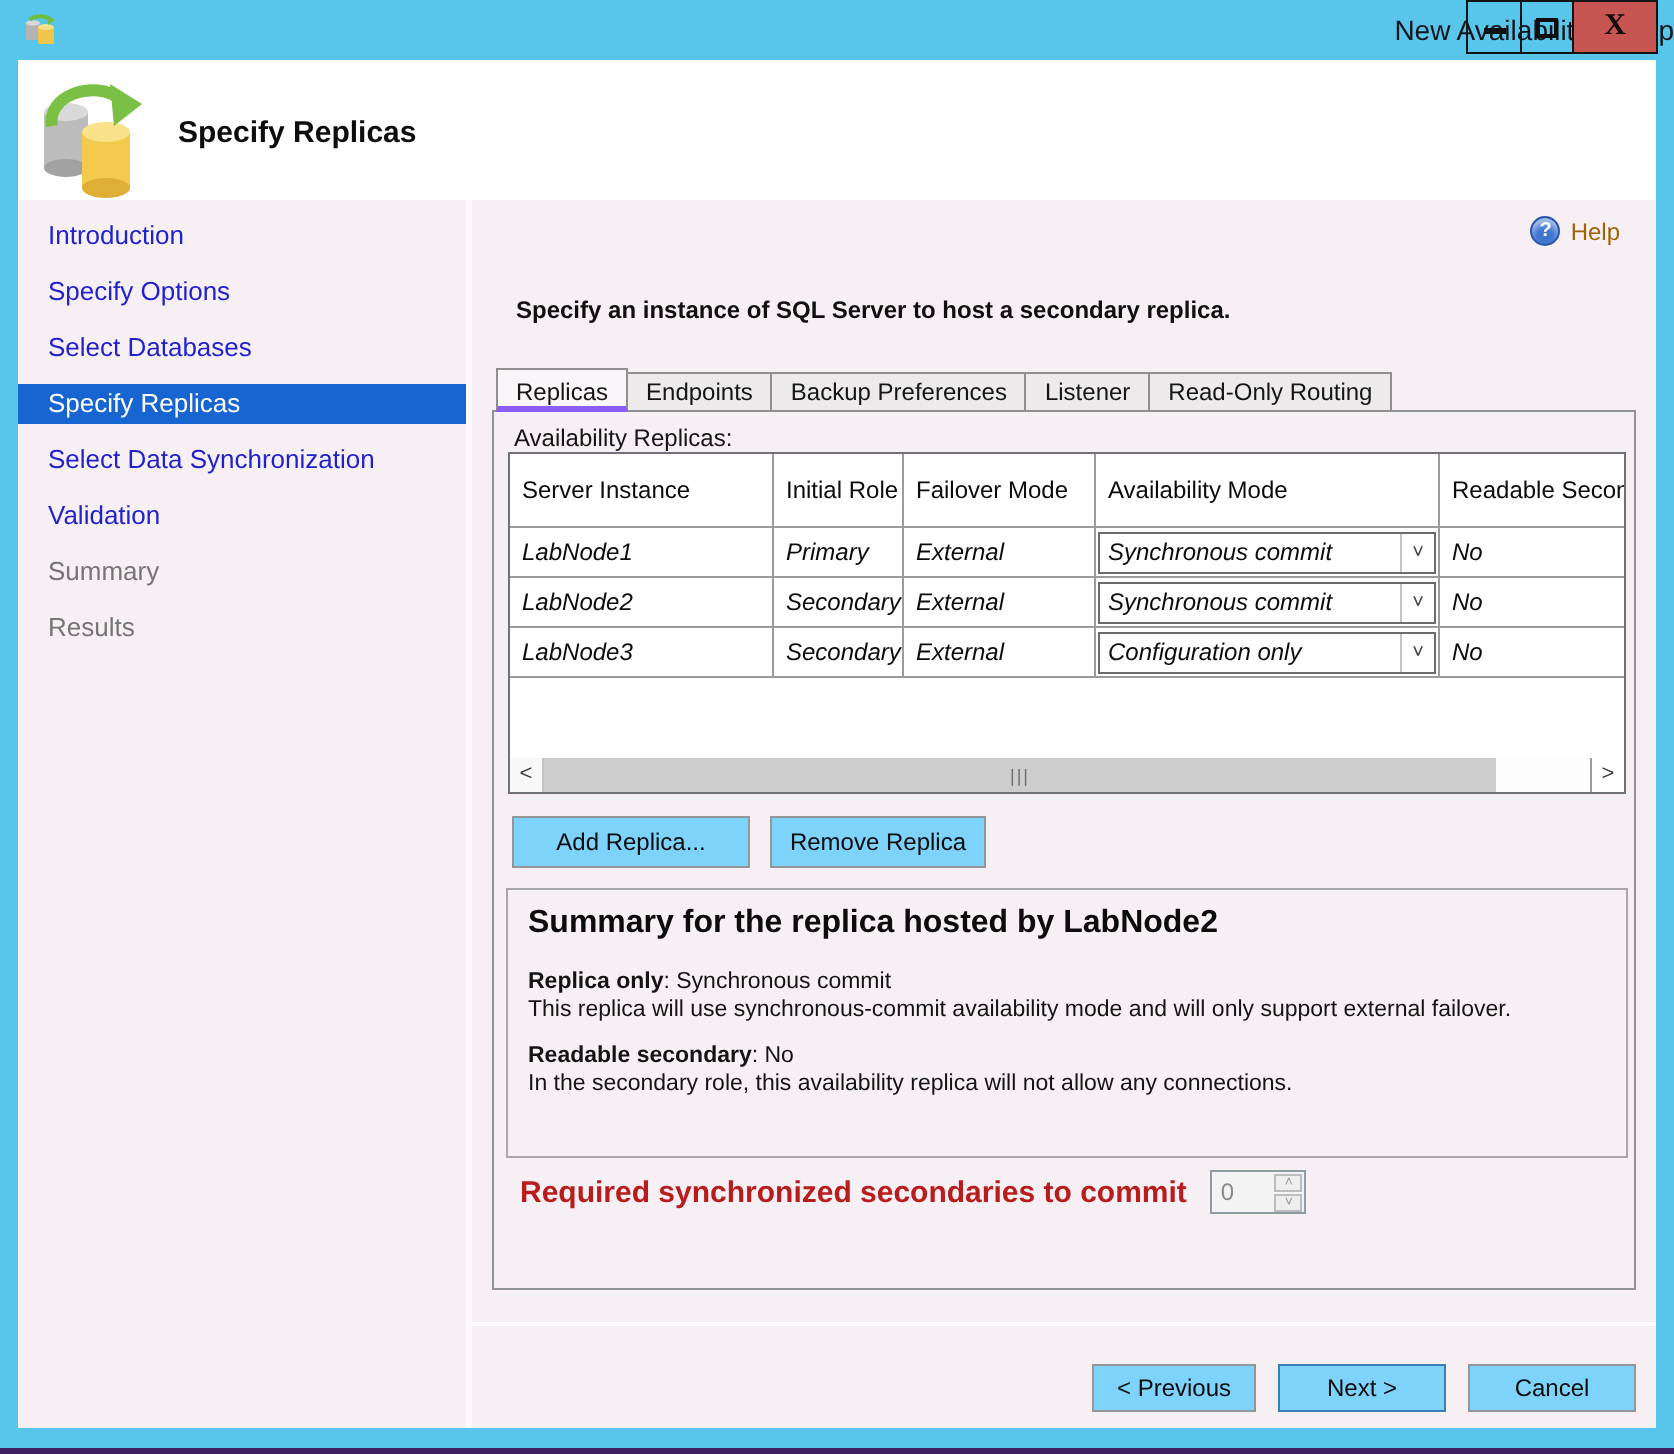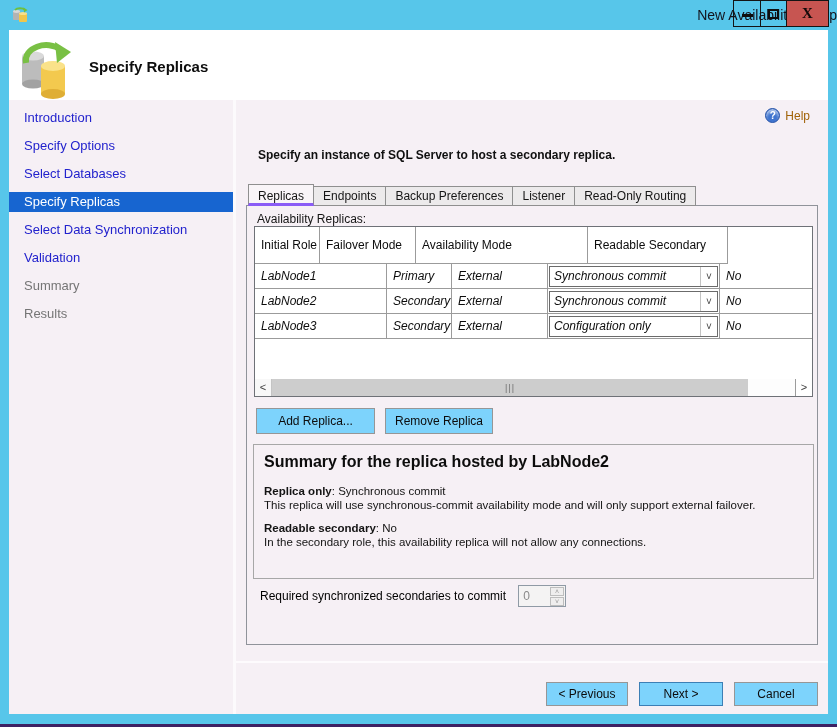--- a/index.html
+++ b/index.html
@@ -92,21 +92,21 @@
 
   
   .summary-box{position:absolute;left:6px;top:238px;width:561px;height:135px;border:1px solid #a7a7a7;
                padding:8px 10px;}
   .sum-title{font-size:16px;font-weight:bold;color:#0c0c0c;margin-bottom:13px;}
   .sum-line{font-size:11.5px;color:#141414;line-height:14px;}
   .sum-label{font-weight:bold;}
   .sum-gap{height:9px;}
 
   .required-row{position:absolute;left:13px;top:379px;display:flex;align-items:center;gap:12px;}
-  .required-label{font-size:12px;color:#000000;}
+  .required-label{font-size:15px;color:#b91c1c;font-weight:bold;}
   .spinbox{width:48px;height:22px;border:1px solid #8f9aa5;background:#f4f3f3;display:flex;}
   .spin-val{flex:1;font-size:12px;color:#8a8a8a;padding:3px 0 0 4px;}
   .spin-btns{width:16px;display:flex;flex-direction:column;padding:1px;gap:1px;}
   .spin-btn{flex:1;border:1px solid #bdbdbd;background:#efeeee;font-size:7px;line-height:7px;
             text-align:center;color:#9a9a9a;}
 
   .separator{position:absolute;left:0;top:561px;width:592px;height:2px;background:#fdfbfd;}
 
   .footer-btn{position:absolute;top:582px;height:24px;}
   .btn-prev{left:310px;width:82px;}
@@ -190,20 +190,21 @@
           <div class="tab">Listener</div>
           <div class="tab">Read-Only Routing</div>
         </div>
 
         <div class="tab-panel">
           <div class="avail-label">Availability Replicas:</div>
 
           <div class="grid">
             <div class="grid-inner">
               <div class="g-row g-head">
+                <div class="g-cell c1">Server Instance</div>
                 <div class="g-cell c2">Initial Role</div>
                 <div class="g-cell c3">Failover Mode</div>
                 <div class="g-cell c4" style="padding-left:6px;">Availability Mode</div>
                 <div class="g-cell c5">Readable Secondary</div>
               </div>
 
               <div class="g-body">
                 <div class="g-row">
                   <div class="g-cell c1">LabNode1</div>
                   <div class="g-cell c2">Primary</div>

